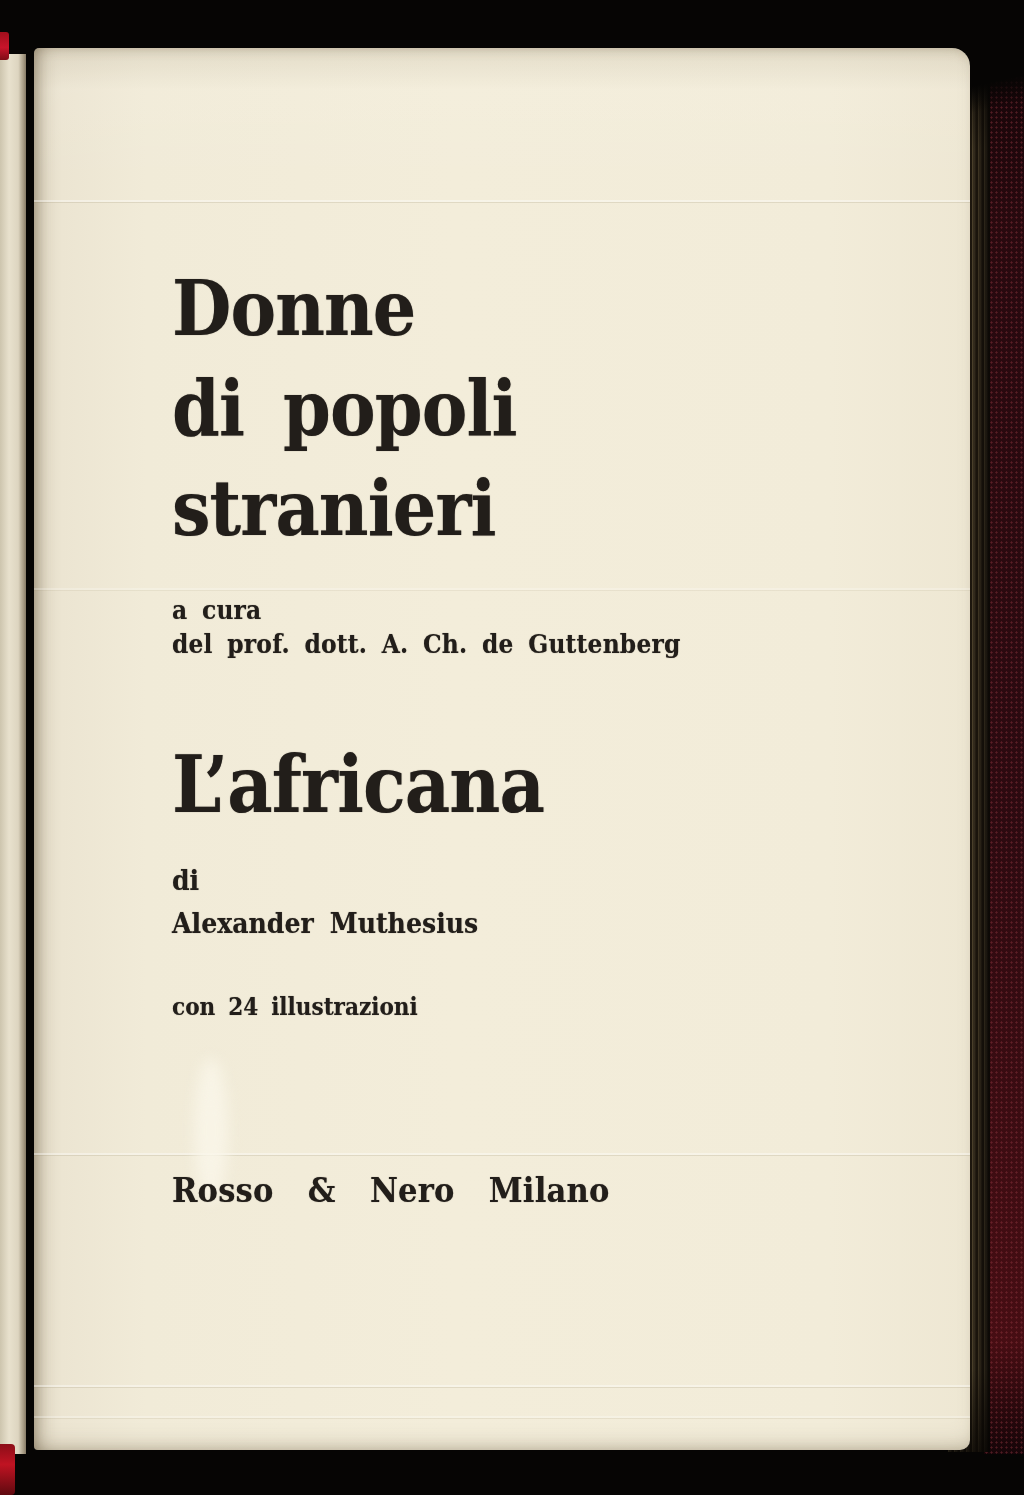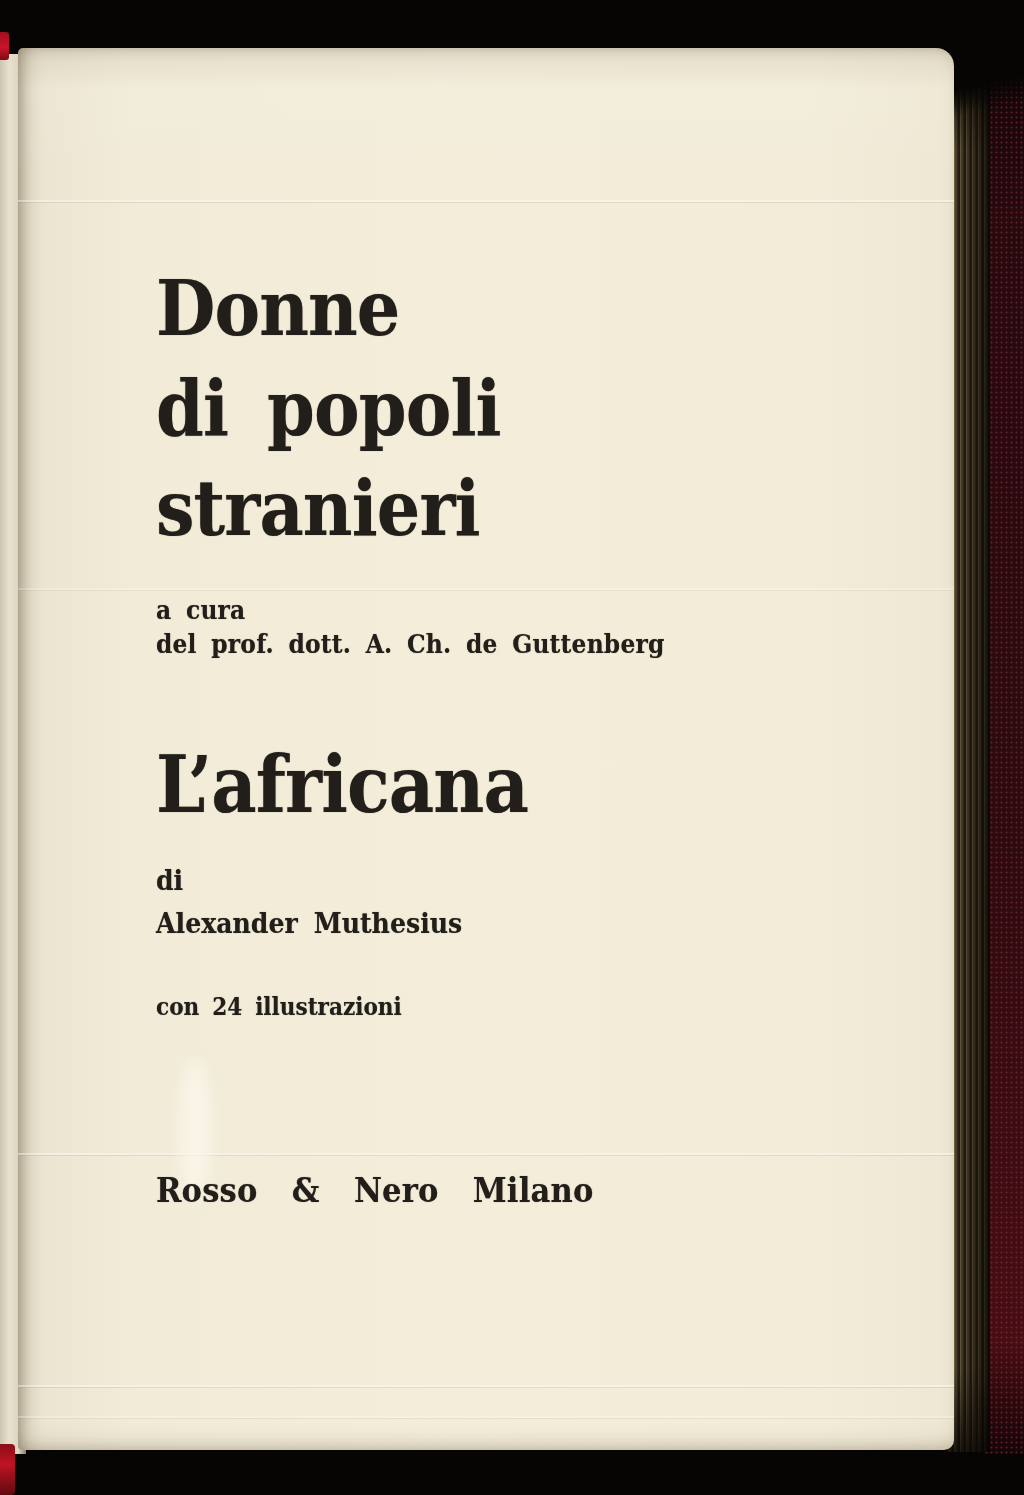--- a/index.html
+++ b/index.html
@@ -49,21 +49,21 @@
     background:linear-gradient(180deg,#a10f1c,#c8142a 55%,#7e0c15);
     border-radius:0 3px 3px 0;
   }
   .headband-bottom{
     position:absolute;left:0;top:1444px;width:15px;height:51px;
     background:linear-gradient(180deg,#8c0e18 0%, #c01322 40%, #5f0a10 100%);
     border-radius:0 4px 4px 0;
   }
   
   .page{
-    position:absolute;left:18px;top:48px;width:936px;height:1402px;
+    position:absolute;left:34px;top:48px;width:936px;height:1402px;
     background:
       linear-gradient(180deg, rgba(120,105,80,0.12) 0%, rgba(255,255,255,0.06) 3%, rgba(0,0,0,0) 10%),
       linear-gradient(90deg, #ded6c2 0%, #ece5d2 3%, #f1ebd8 12%, #f3edda 45%, #f2ecd9 85%, #eee7d3 100%);
     border-radius:5px 18px 10px 4px;
     box-shadow:
       inset 9px 0 16px -7px rgba(110,95,70,0.6),
       inset 0 -14px 24px -14px rgba(125,110,85,0.45),
       inset 0 8px 14px -10px rgba(135,120,92,0.35);
   }
   

